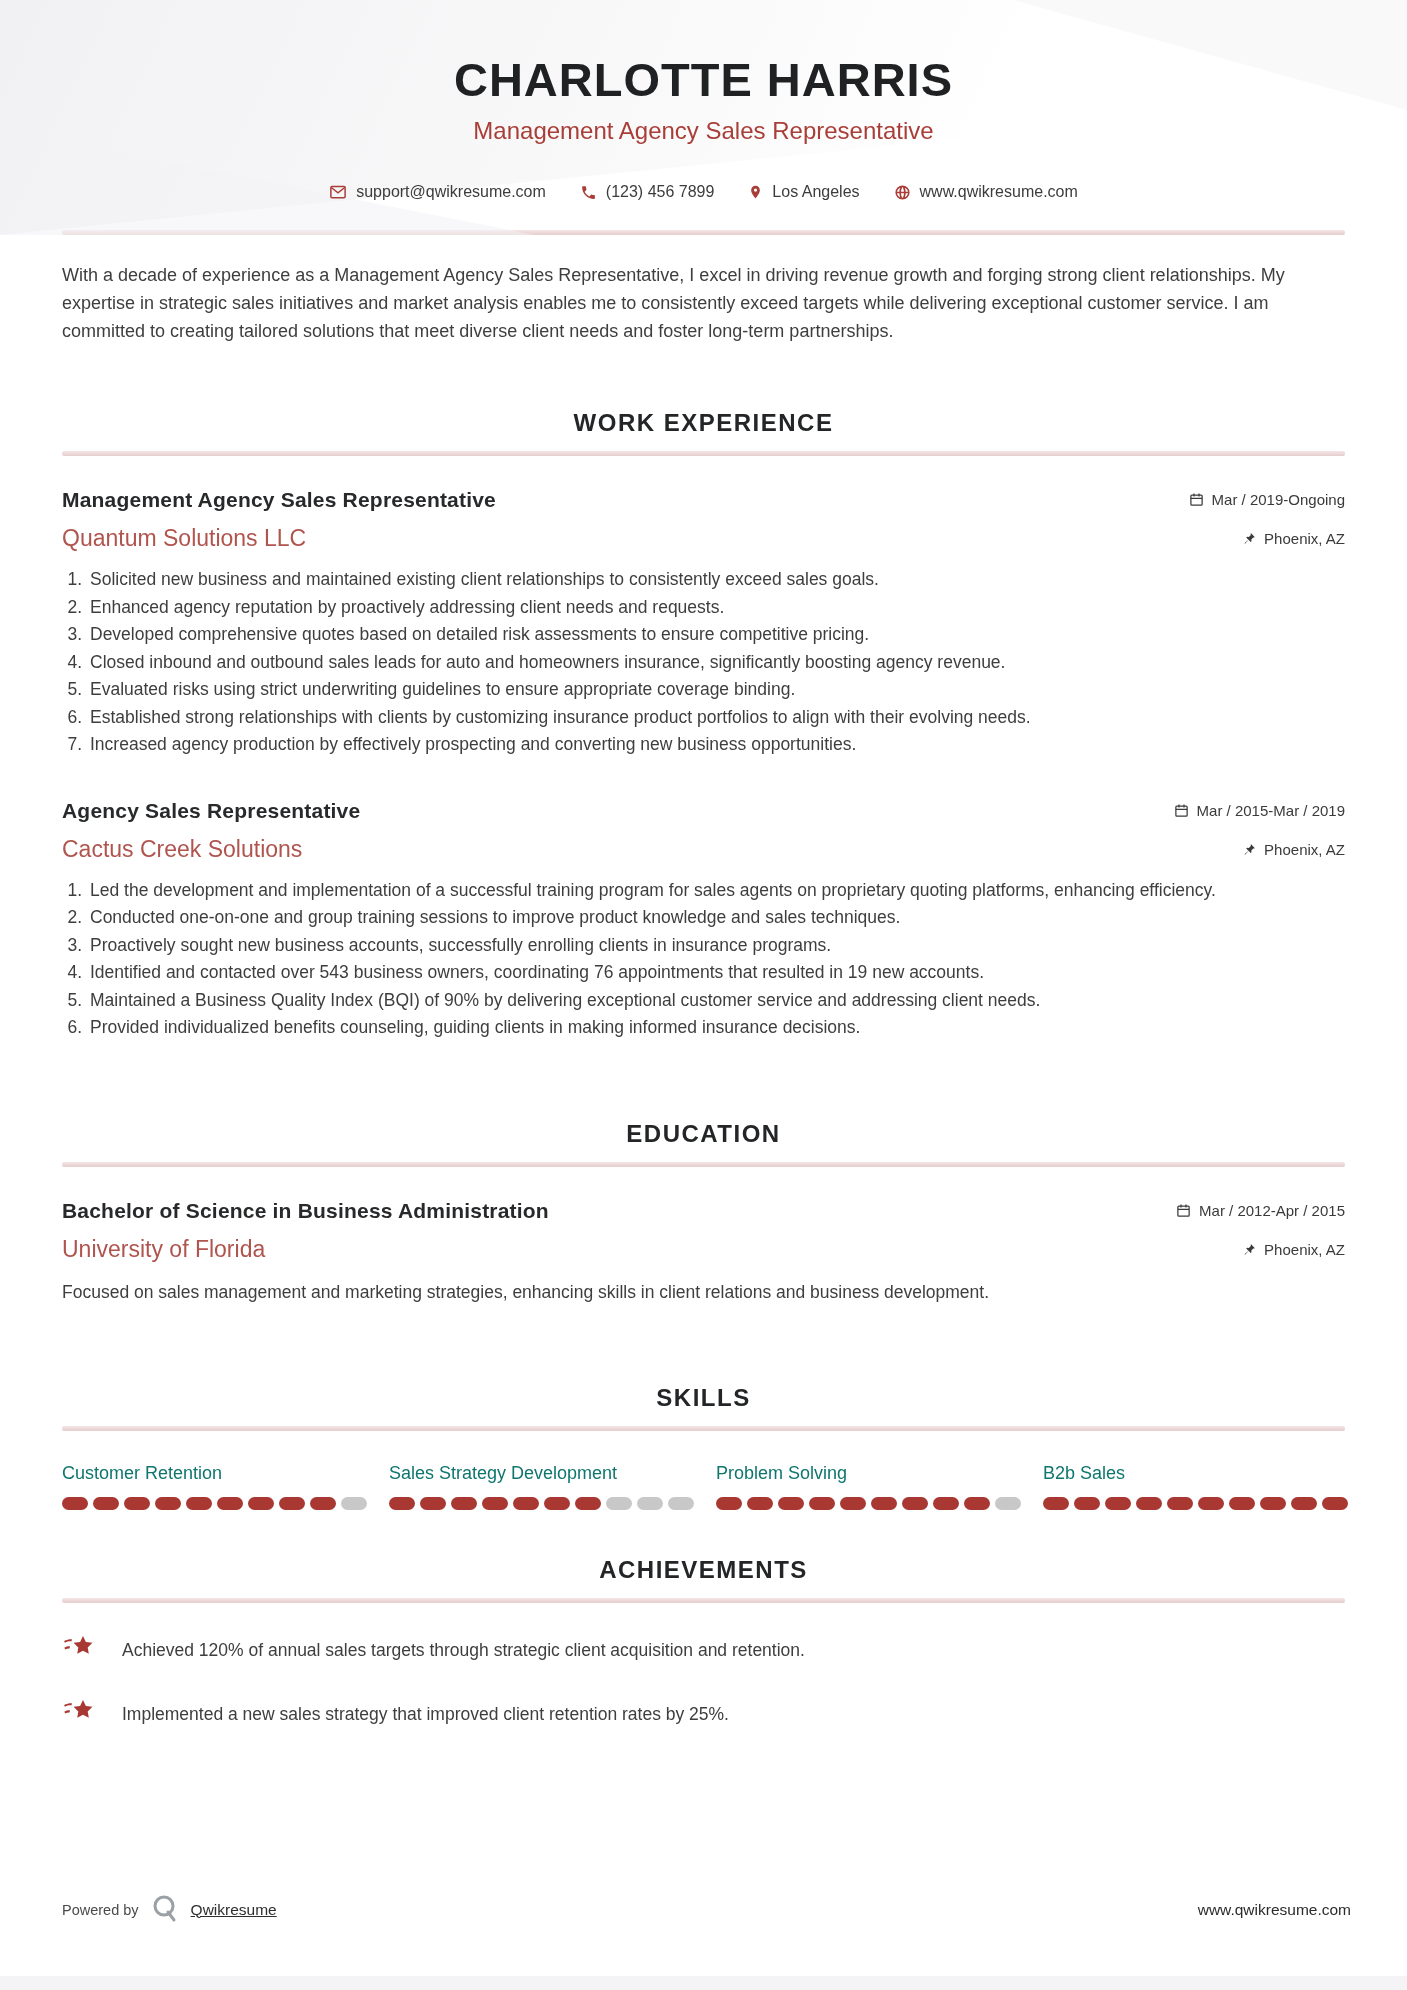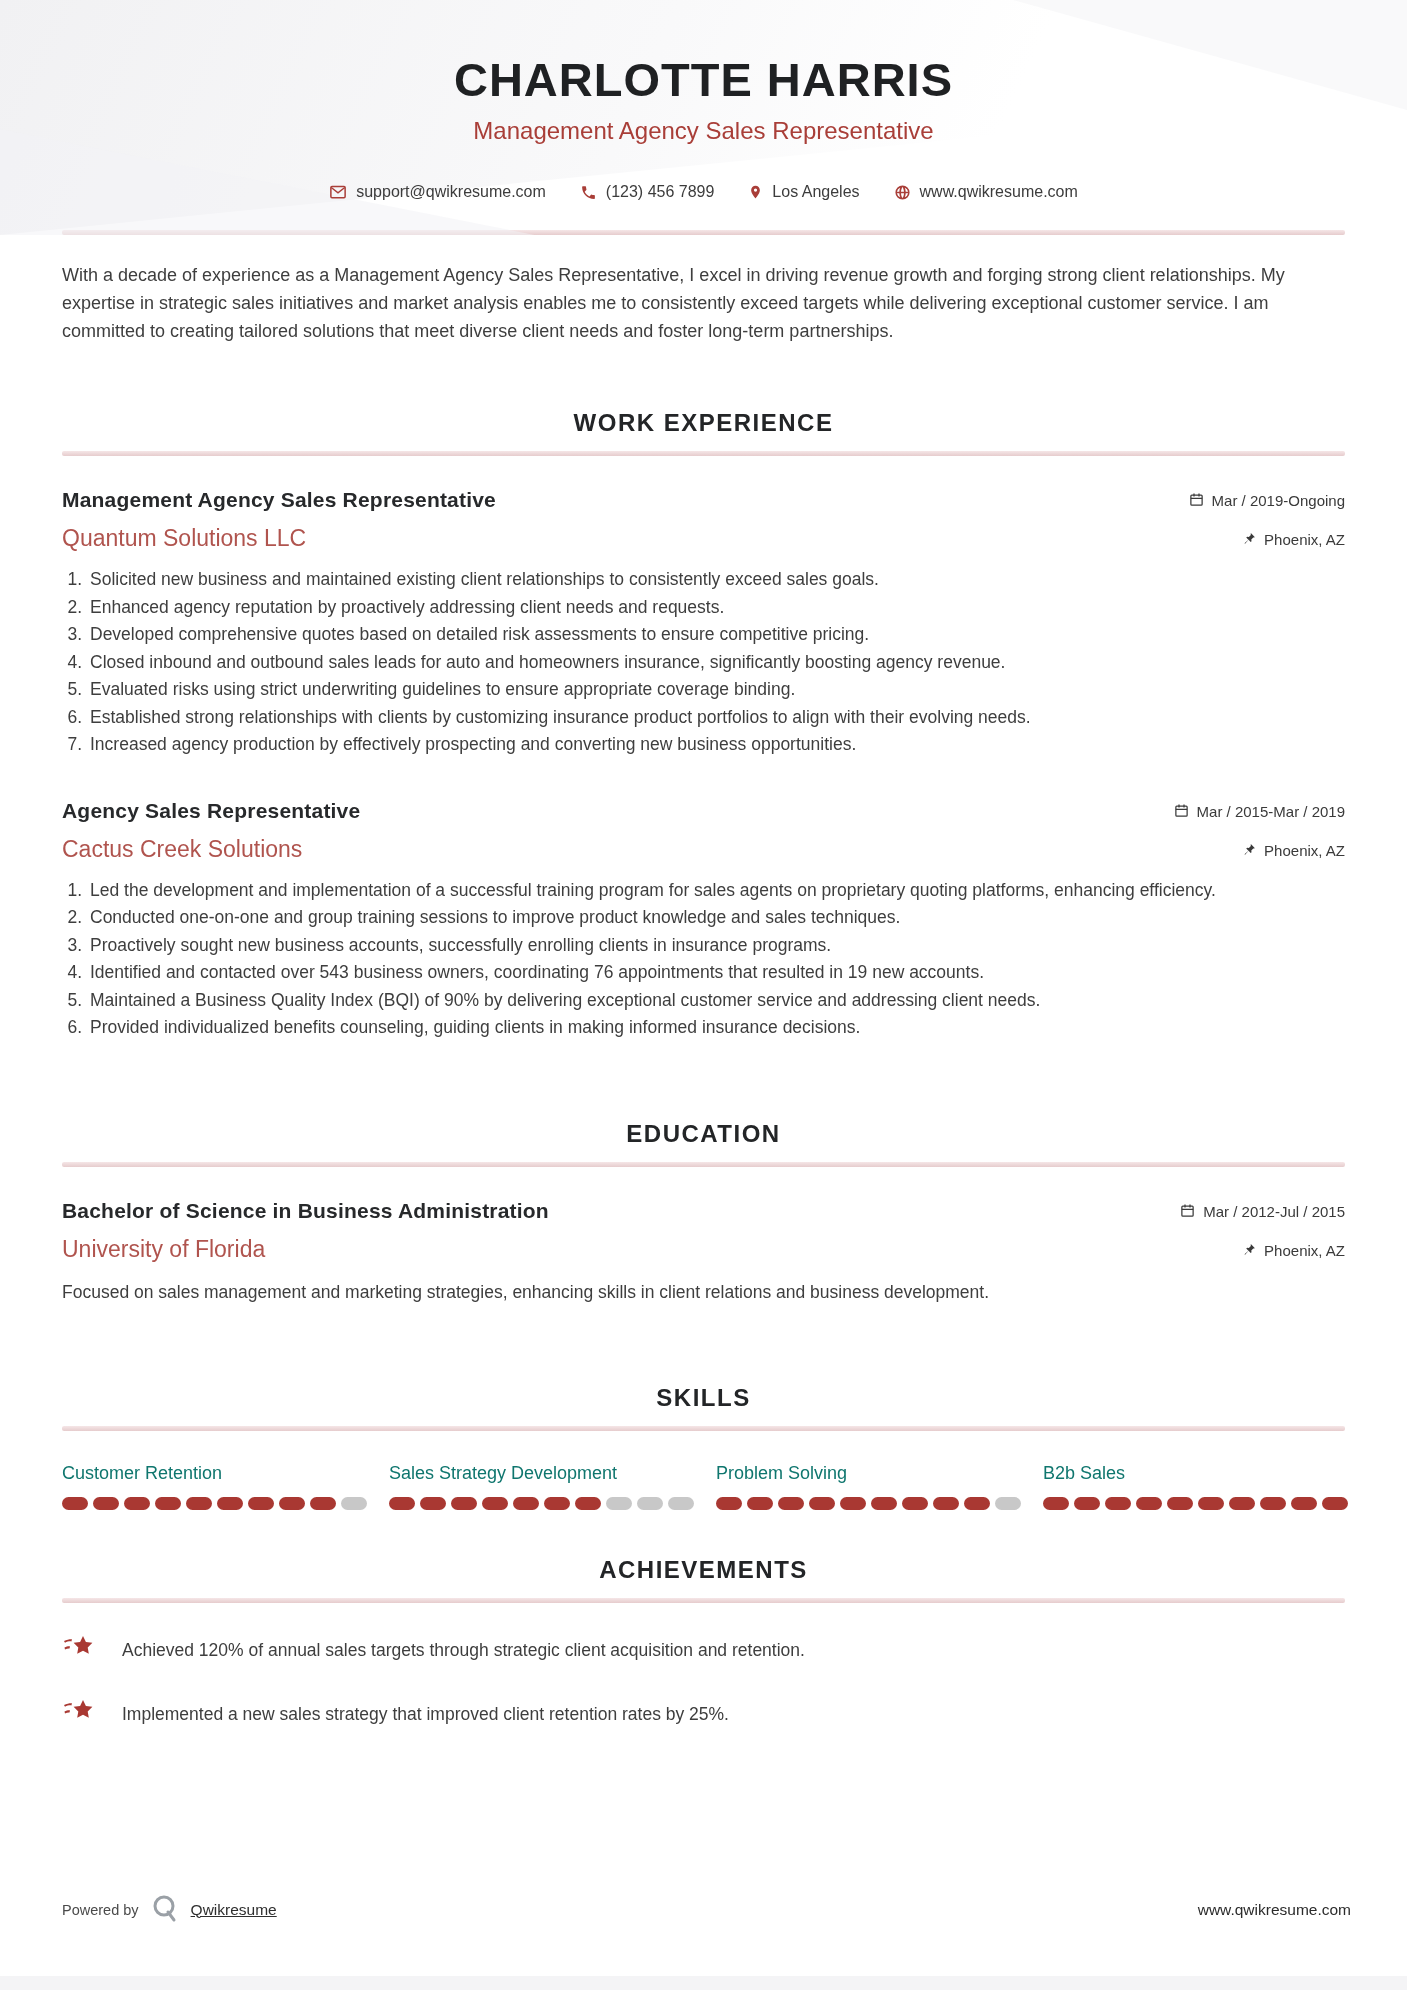--- a/index.html
+++ b/index.html
@@ -27,21 +27,21 @@
   .sec-title { font-size:24px; font-weight:800; letter-spacing:1.5px; text-align:center;
                color:#232527; margin-bottom:14px; }
   .sec-rule { height:5px; border-radius:2px; background:linear-gradient(#f5e6e7,#e6cccd); }
   .mt-lg { margin-top:46px; } .mt-xl { margin-top:64px; } .mt-xxl { margin-top:78px; }
   .summary-text { font-size:18px; line-height:28px; margin-top:26px; }
   
   .job { margin-top:32px; }
   .row { display:flex; justify-content:space-between; align-items:baseline; }
   .job-title { font-size:21px; font-weight:700; color:#27292b; letter-spacing:.2px; }
   .edu-degree { font-size:21px; font-weight:700; color:#27292b; letter-spacing:.2px; }
-  .meta { display:flex; align-items:flex-start; gap:8px; font-size:15px; color:#3a3a3a; white-space:nowrap; }
+  .meta { display:flex; align-items:center; gap:8px; font-size:15px; color:#3a3a3a; white-space:nowrap; }
   .meta svg { display:block; }
   .company { font-size:23px; margin-top:13px; }
   .bullets { margin-top:14px; padding-left:25px; font-size:17.5px; line-height:27.5px; }
   .bullets li { padding-left:3px; }
   .edu-desc { font-size:17.5px; line-height:27px; margin-top:16px; }
   
   .skills-grid { display:grid; grid-template-columns:repeat(4,1fr); column-gap:22px; margin-top:32px; }
   .skill-name { font-size:18px; color:#0f766e; }
   .skill-bar { display:flex; gap:5px; margin-top:13px; }
   .seg { width:26px; height:13px; border-radius:7px; }
@@ -190,21 +190,21 @@
     <article class="job">
       <div class="row">
         <h3 class="edu-degree">Bachelor of Science in Business Administration</h3>
         <div class="meta">
           <span>
             <svg width="15" height="15" viewBox="0 0 24 24" fill="none" stroke="#3a3a3a" stroke-width="2">
                 <rect x="3" y="5" width="18" height="16" rx="1.5"></rect>
                 <path d="M3 10h18M8 2.5V7M16 2.5V7"></path>
               </svg>
           </span>
-          <span>Mar / 2012-Jul / 2015</span>
+          <span>Mar / 2012-Apr / 2015</span>
         </div>
       </div>
       <div class="row">
         <div class="company" style="color:#b0544e">University of Florida</div>
         <div class="meta">
           <span>
             <svg width="13" height="15" viewBox="0 0 24 24" fill="#3a3a3a">
                 <path d="M14.5 2l7.5 7.5-2.2.8-.8-.3-3.7 3.7.5 3.2-1.6 1.6-4-4-6.4 7.2-1-1 7.2-6.4-4-4L7.6 8.7l3.2.5 3.7-3.7-.3-.8z"></path>
               </svg>
           </span>

